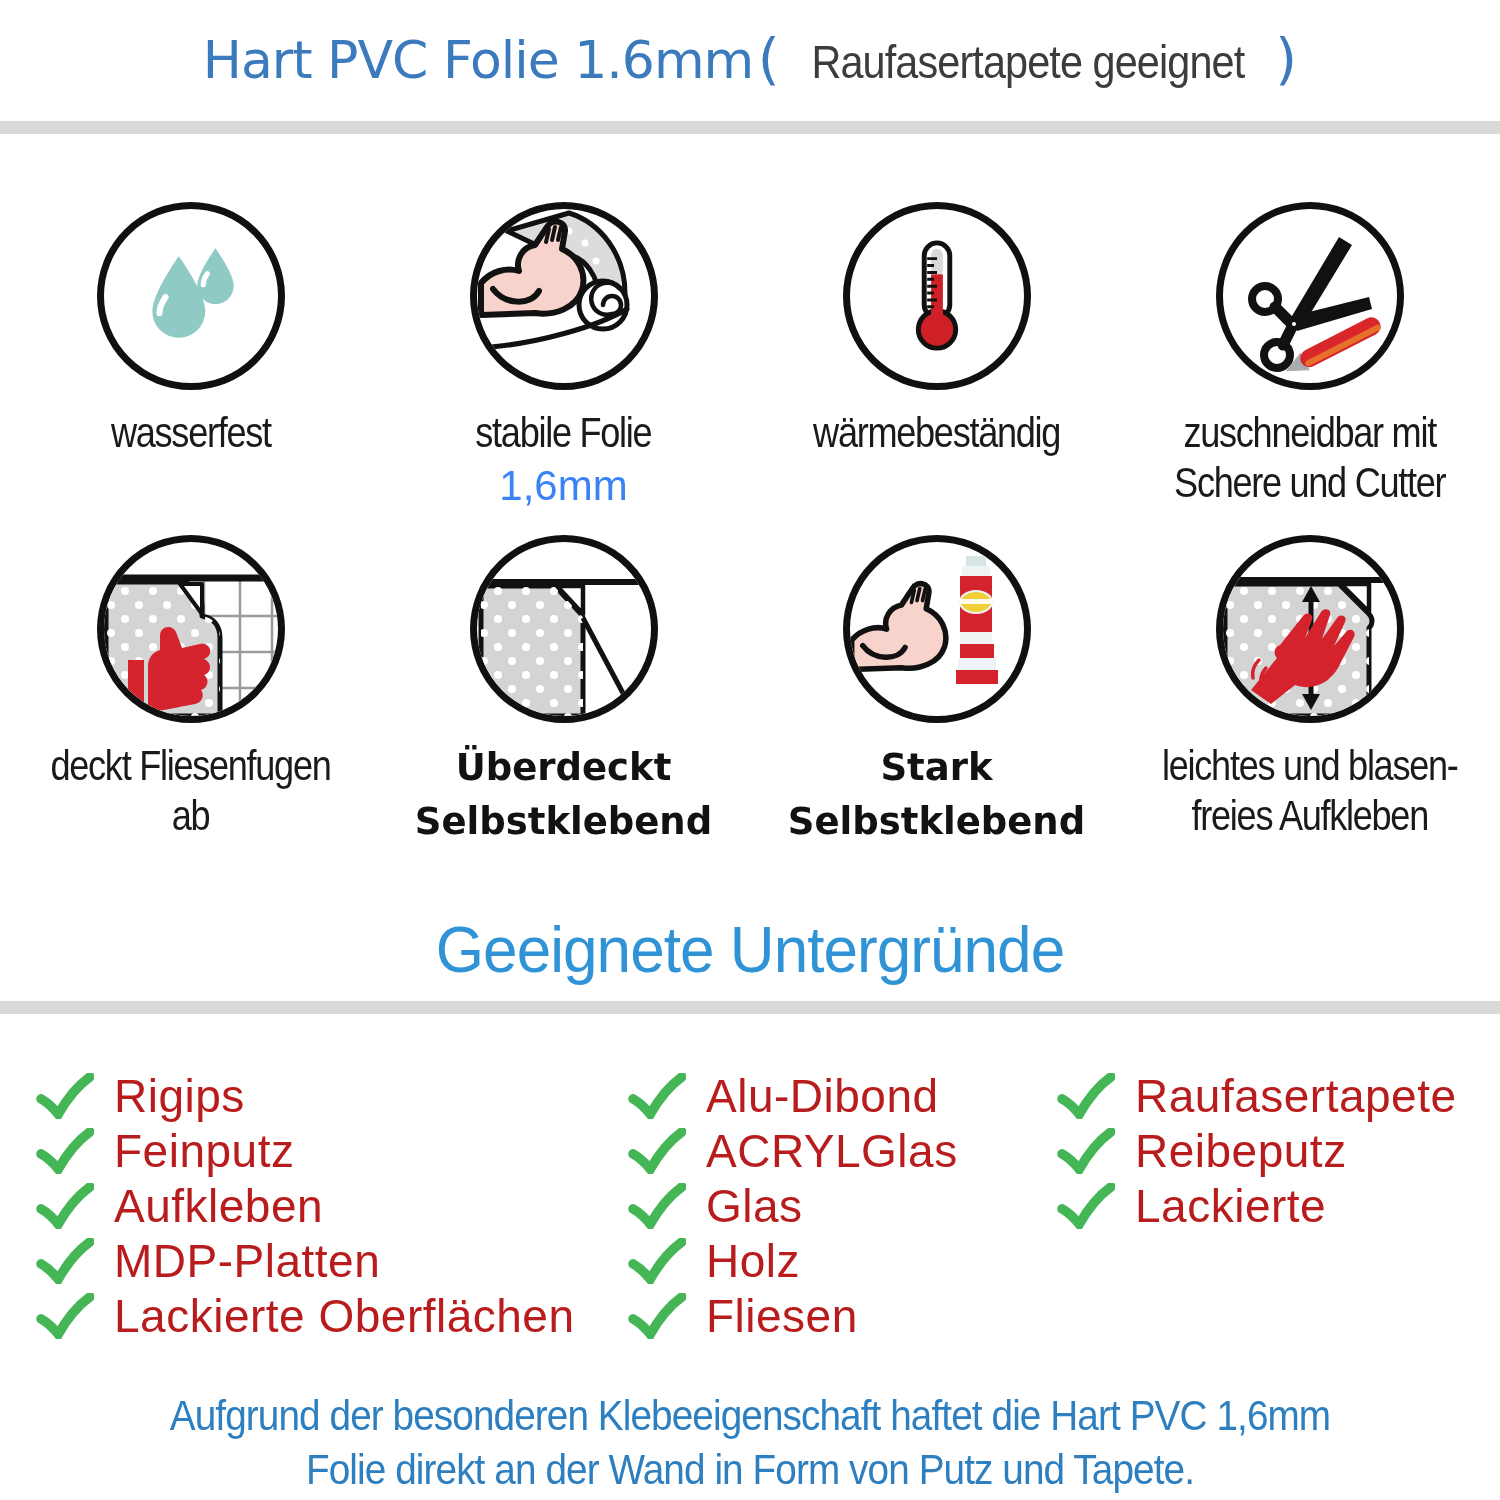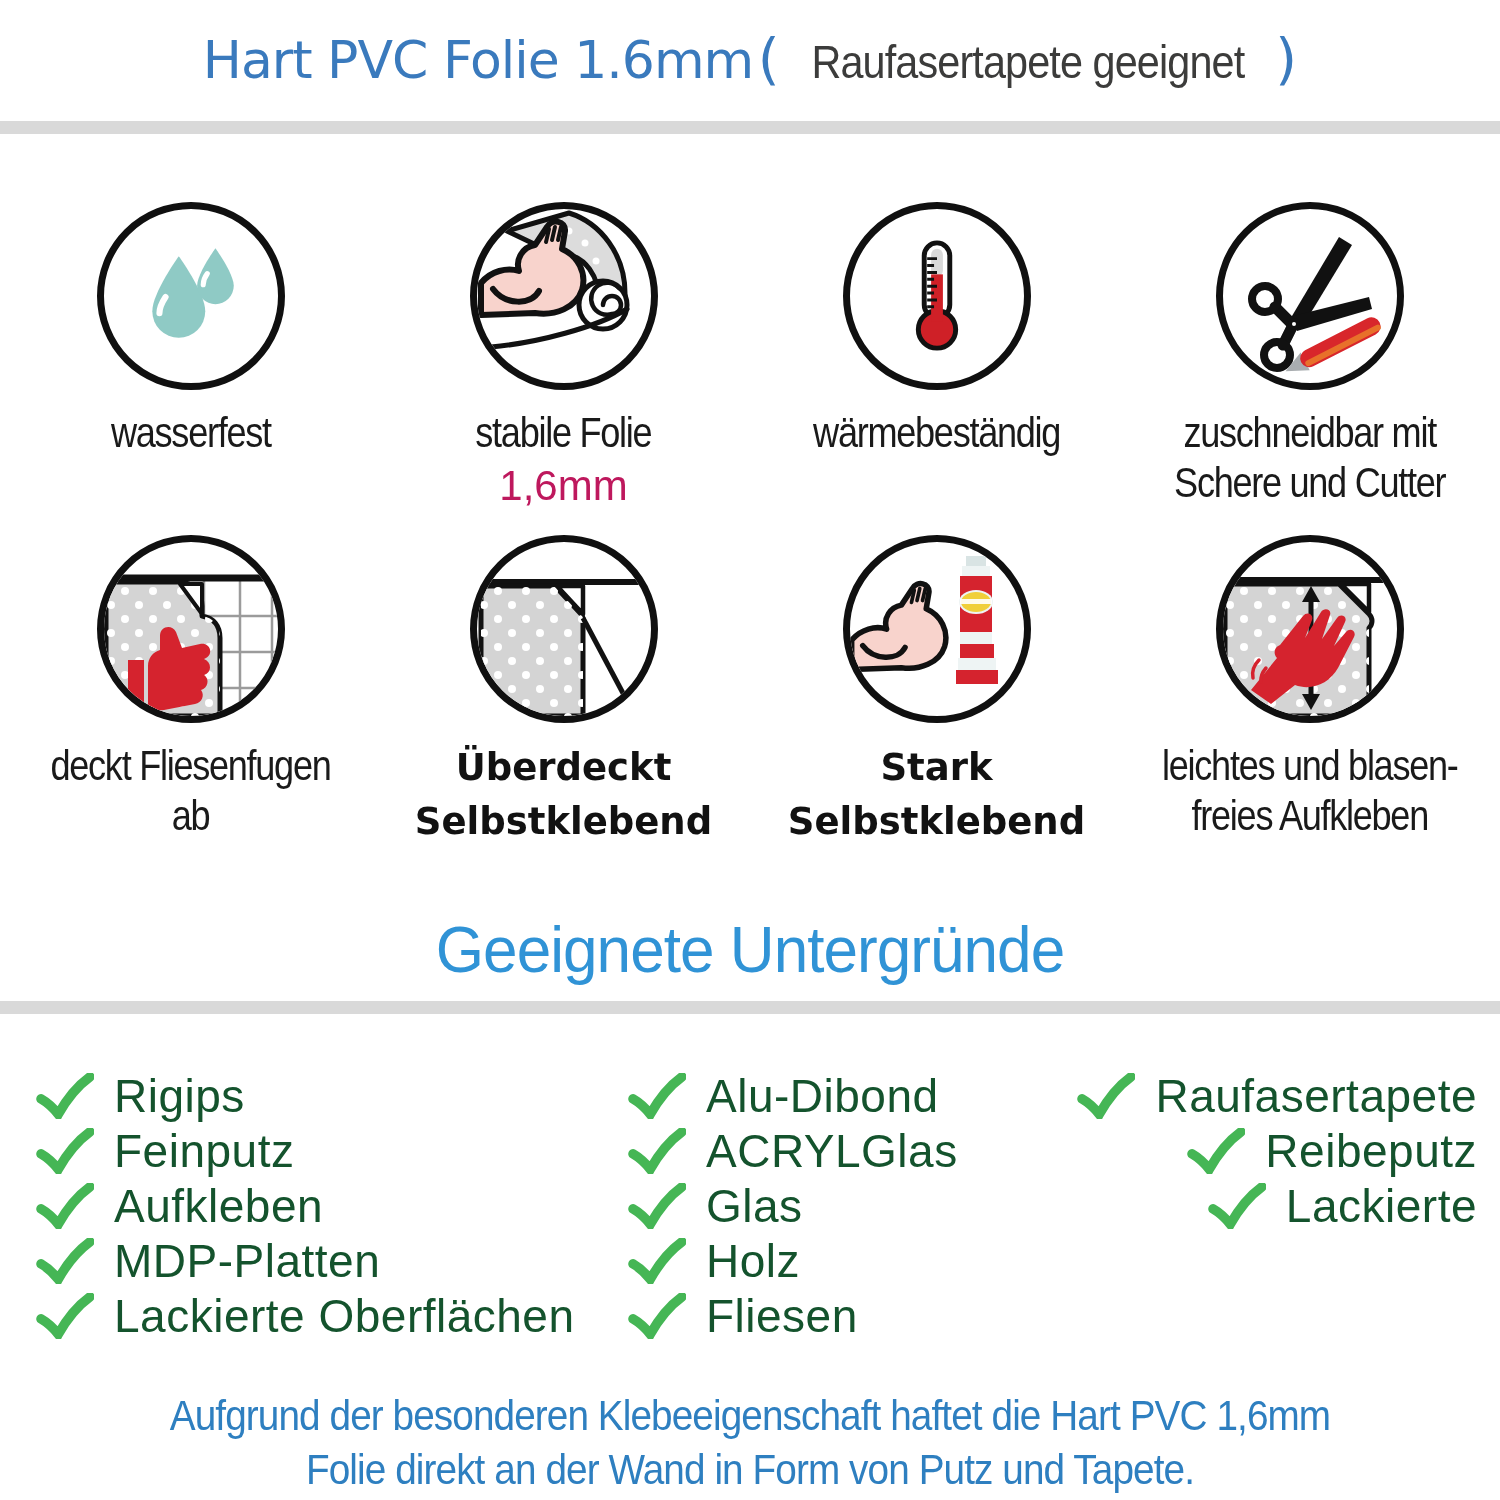--- a/index.html
+++ b/index.html
@@ -35,37 +35,37 @@
   .feature-label { margin-top:18px; text-align:center; }
   .fline {
     font-size:42px; line-height:50px; color:#1a1a1a; letter-spacing:-1.5px;
     transform:scaleX(0.86); transform-origin:50% 50%;
   }
   .fline.bold {
     font-family:"DejaVu Sans", sans-serif; font-weight:700; font-size:37px;
     line-height:54px; color:#121212; letter-spacing:0; transform:none;
   }
   .fline:empty { display:none; }
-  .fsub { font-size:42px; line-height:48px; color:#be185d; margin-top:4px;
+  .fsub { font-size:42px; line-height:48px; color:#3b82f6; margin-top:4px;
           letter-spacing:0; text-align:center; }
   .fsub:empty { display:none; }
 
   
   .heading2 {
     margin-top:64px; text-align:center; font-size:64px; line-height:74px;
     color:#3093d6; letter-spacing:-1px; transform:scaleX(0.97); transform-origin:50% 50%;
   }
   .surfaces { display:flex; padding-top:60px; align-items:flex-start; }
   .scol { display:flex; flex-direction:column; gap:11px; }
   .scol.c1 { margin-left:36px; width:592px; }
   .scol.c2 { width:429px; }
-  .scol.c3 { width:420px;align-items:flex-end; }
+  .scol.c3 { width:420px; }
   .sitem { display:flex; align-items:center; height:44px; }
   .check { width:58px; height:46px; margin-right:20px; flex-shrink:0; }
-  .stext { font-size:46px; color:#14532d; letter-spacing:0.5px; white-space:nowrap; }
+  .stext { font-size:46px; color:#b91c1c; letter-spacing:0.5px; white-space:nowrap; }
 
   
   .footer { margin-top:50px; text-align:center; }
   .fnote {
     font-size:43px; line-height:54px; color:#2e7fc0; letter-spacing:-1px;
     transform:scaleX(0.9); transform-origin:50% 50%;
   }
 </style>
 </head>
 <body>

